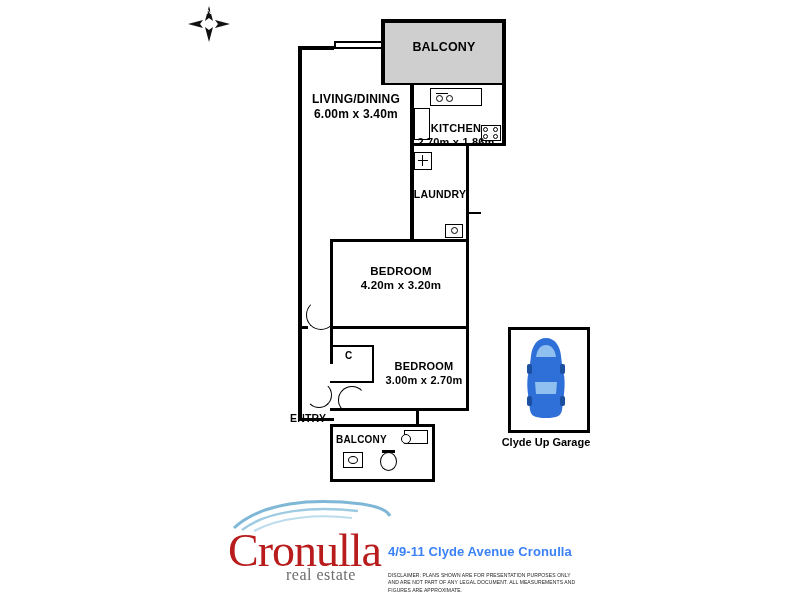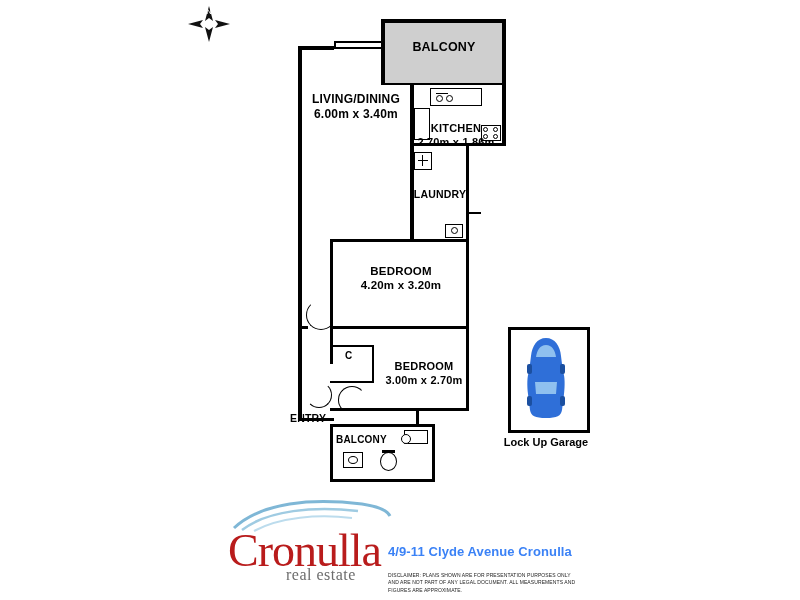--- a/index.html
+++ b/index.html
@@ -267,21 +267,21 @@
       </g>
       <g fill="#1b4fa0">
         <rect x="8" y="28" width="5" height="10" rx="2"></rect>
         <rect x="41" y="28" width="5" height="10" rx="2"></rect>
         <rect x="8" y="60" width="5" height="10" rx="2"></rect>
         <rect x="41" y="60" width="5" height="10" rx="2"></rect>
       </g>
     </svg>
   </div>
   <div class="garage-caption" style="left:498px; top:436px; width:96px;">
-    <span>Lock Up Garage</span>
+    <span>Clyde Up Garage</span>
   </div>
 
   <div class="abs" style="left:232px; top:498px; width:160px; height:34px;">
     <svg width="160" height="34" viewBox="0 0 160 34">
       <path d="M2 30 C30 4 80 0 130 6 C150 9 156 14 158 18" fill="none" stroke="#7fb7d6" stroke-width="3"></path>
       <path d="M10 32 C36 12 82 8 126 13" fill="none" stroke="#9fcbe2" stroke-width="2.5"></path>
       <path d="M22 33 C48 19 86 16 120 20" fill="none" stroke="#bcdced" stroke-width="2"></path>
     </svg>
   </div>
   <div class="brand-word" style="left:228px; top:524px;">

